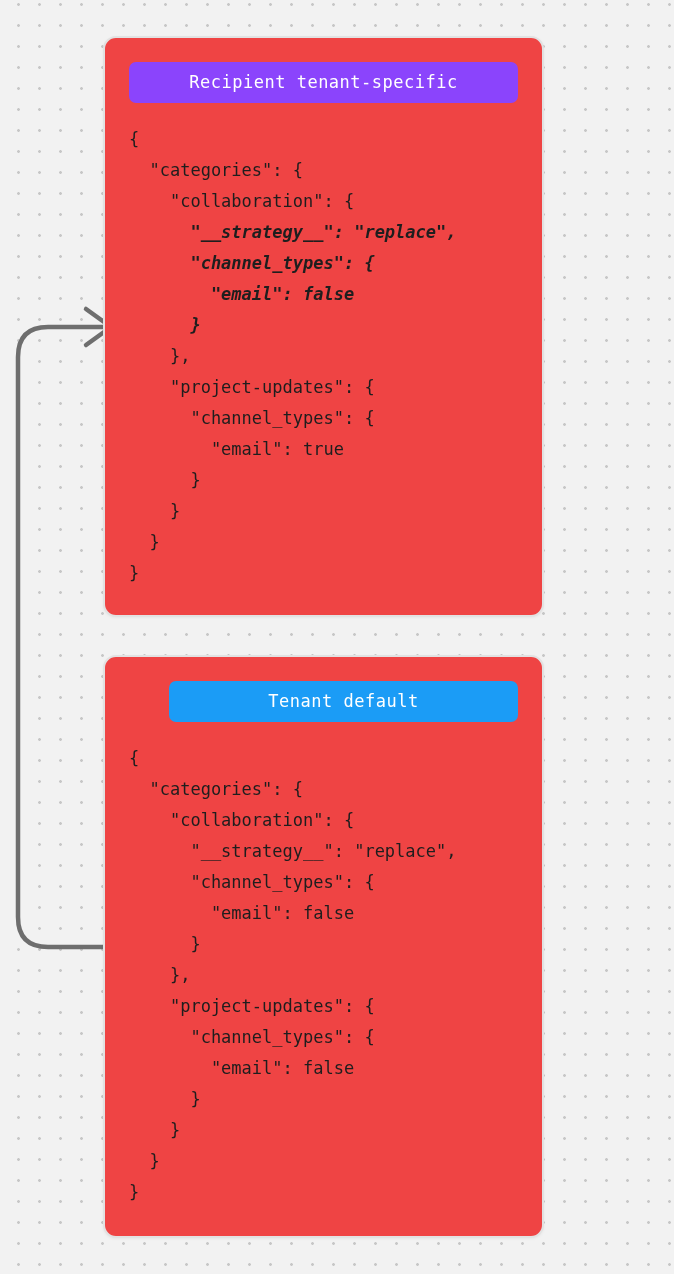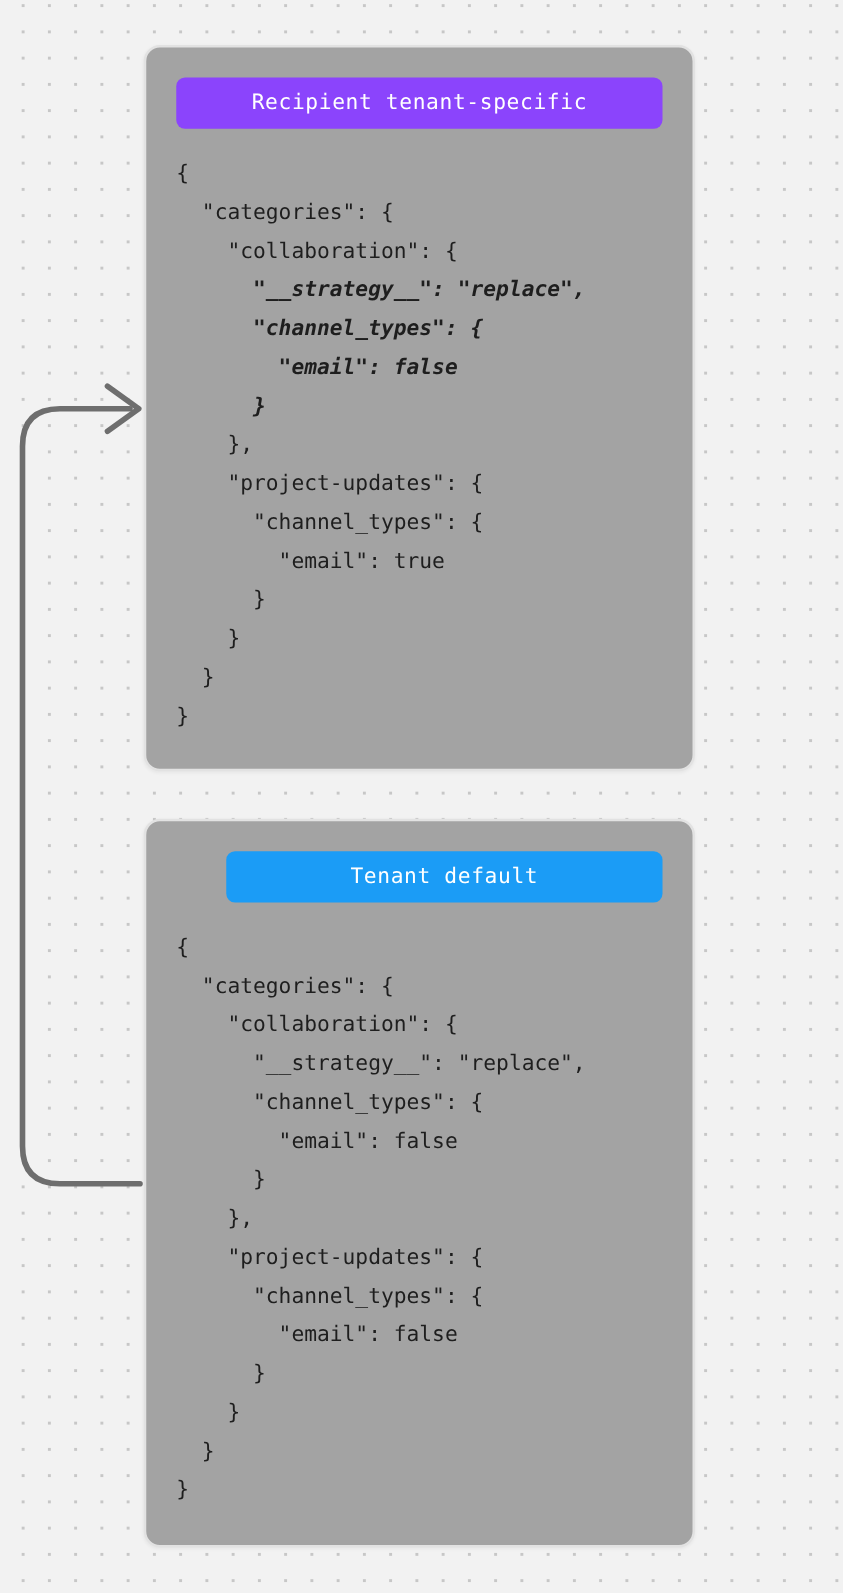--- a/index.html
+++ b/index.html
@@ -18,23 +18,23 @@
   .arrow-svg {
     position: absolute;
     left: 0;
     top: 0;
     width: 130px;
     height: 980px;
     pointer-events: none;
   }
   .card {
     position: absolute;
-    left: 115px;
+    left: 103px;
     width: 441px;
-    background: #a3a3a3;
+    background: #ef4444;
     border: 2px solid #e2e2e2;
     border-radius: 13px;
     padding: 24px 24px 26px 24px;
     box-shadow: 0 1px 3px rgba(0,0,0,0.05);
   }
   .card--top { top: 36px; height: 581px; }
   .card--bottom { top: 655px; height: 583px; }
   .badge {
     height: 41px;
     line-height: 41px;

